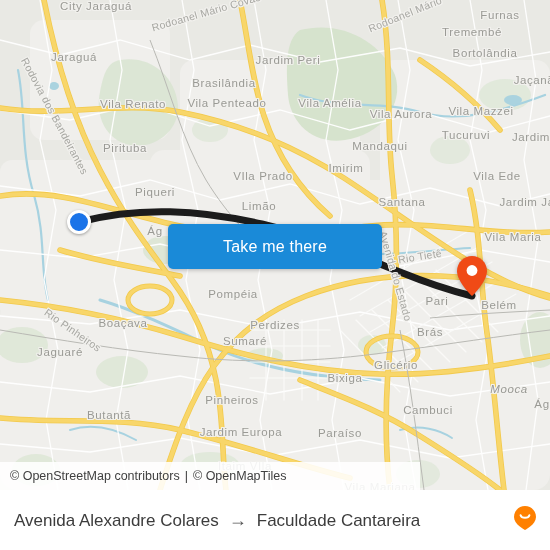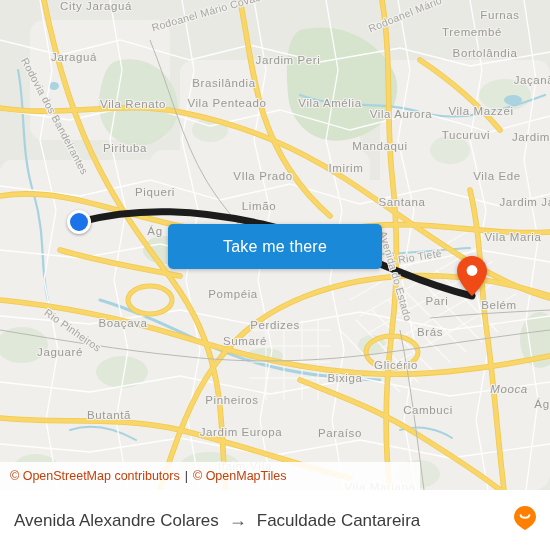--- a/index.html
+++ b/index.html
@@ -75,21 +75,21 @@
   #attribution {
     position: absolute;
     left: 0; top: 462px;
     width: 420px; height: 28px;
     background: rgba(255,255,255,.88);
     display: flex; align-items: center;
     padding-left: 10px;
     font-size: 12.5px;
     color: #3a3a3a;
   }
-  #attribution a { color: #c2410c; text-decoration: none; cursor: pointer; }
+  #attribution a { color: #404040; text-decoration: none; cursor: pointer; }
   #attribution .sep { margin: 0 5px; color: #3a3a3a; }
 
   
   #footer {
     position: absolute;
     left: 0; top: 490px;
     width: 550px; height: 60px;
     background: #ffffff;
     display: flex; align-items: center;
     padding: 0 14px;

